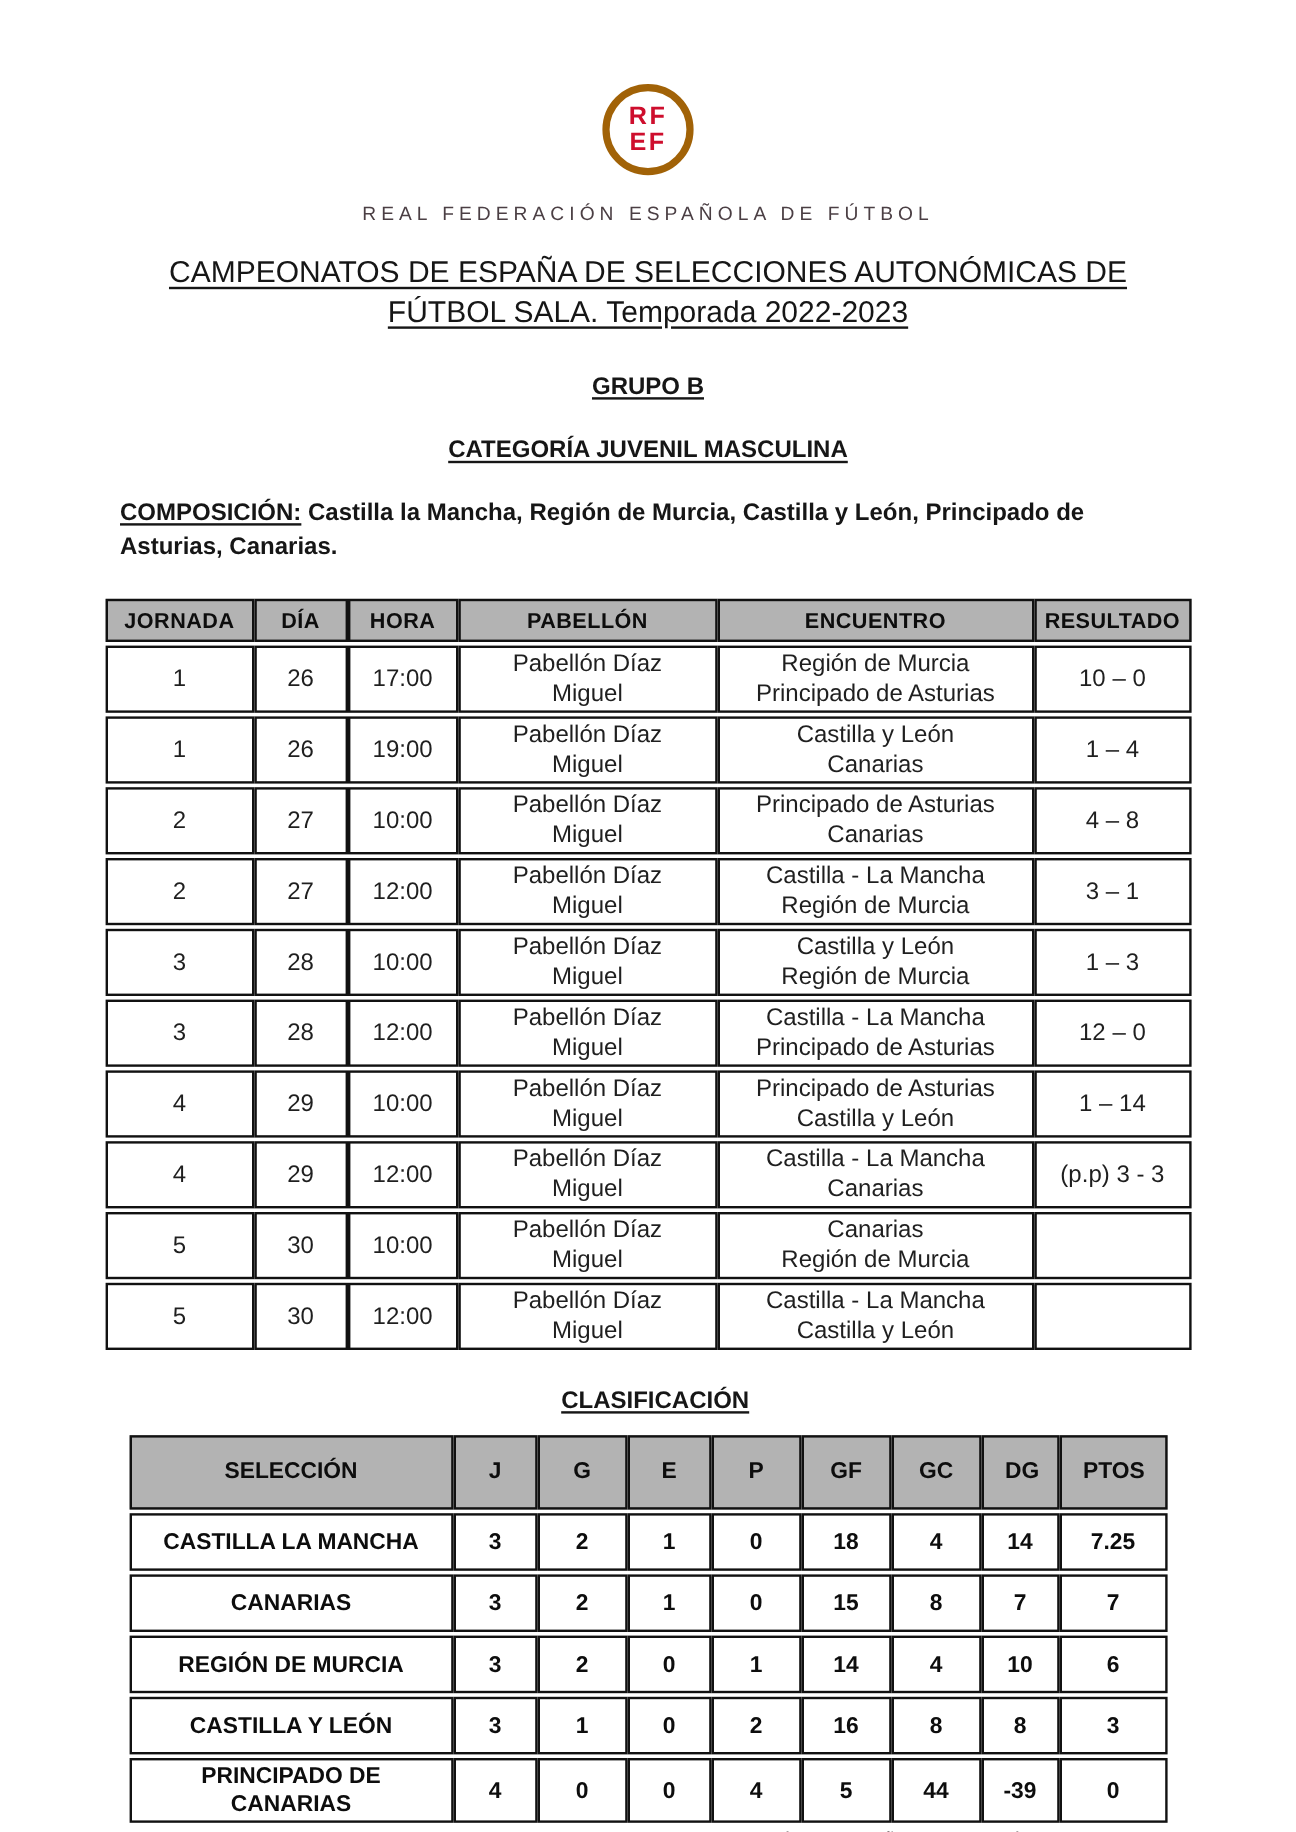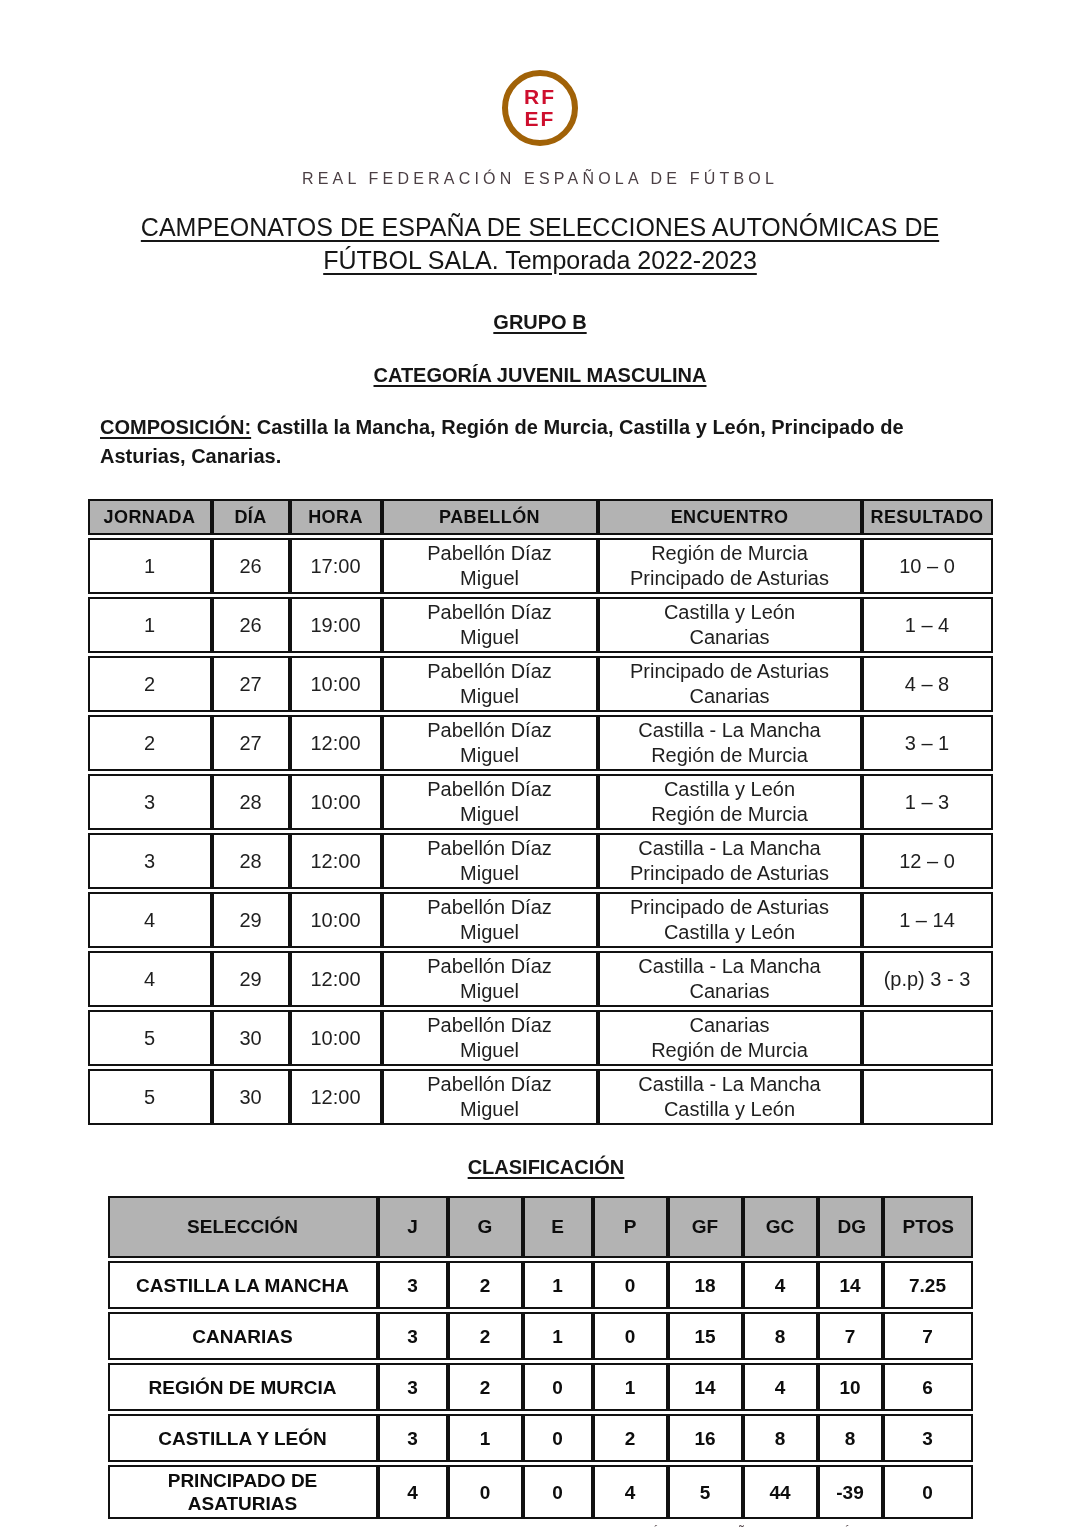--- a/index.html
+++ b/index.html
@@ -371,21 +371,21 @@
         <td>1</td>
         <td>0</td>
         <td>2</td>
         <td>16</td>
         <td>8</td>
         <td>8</td>
         <td>3</td>
       </tr>
       <tr>
         <td>
-            <div class="sel-wrap">PRINCIPADO DE ASATURIAS</div>
+            <div class="sel-wrap">PRINCIPADO DE CANARIAS</div>
           </td>
         <td>4</td>
         <td>0</td>
         <td>0</td>
         <td>4</td>
         <td>5</td>
         <td>44</td>
         <td>-39</td>
         <td>0</td>
       </tr>

